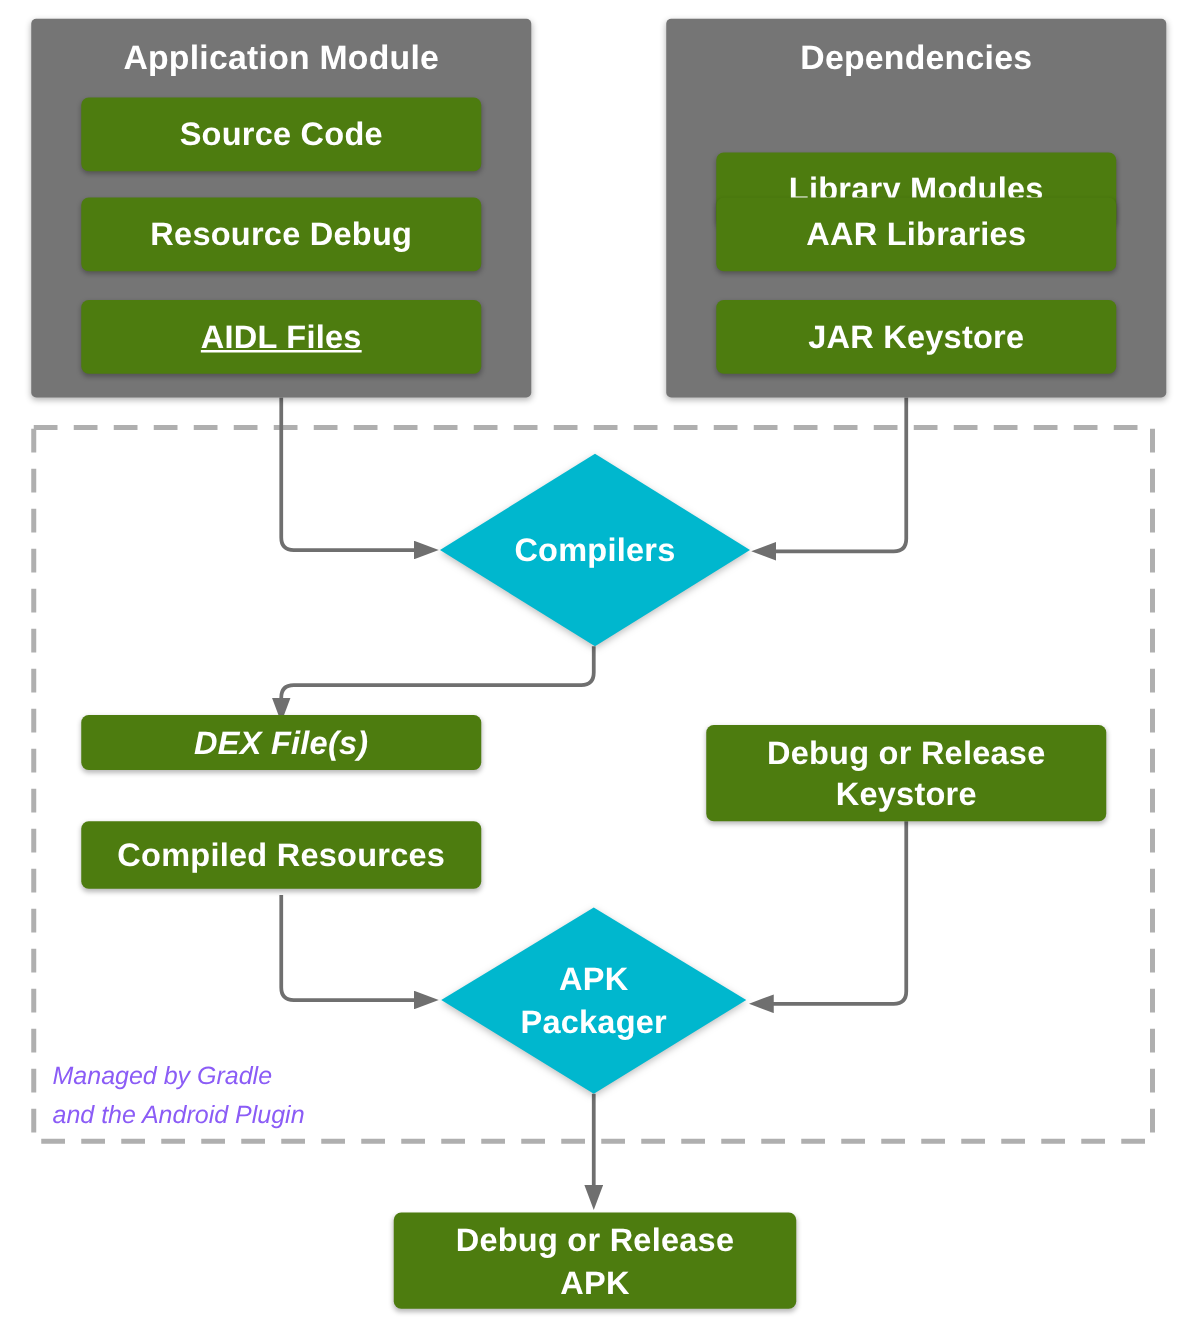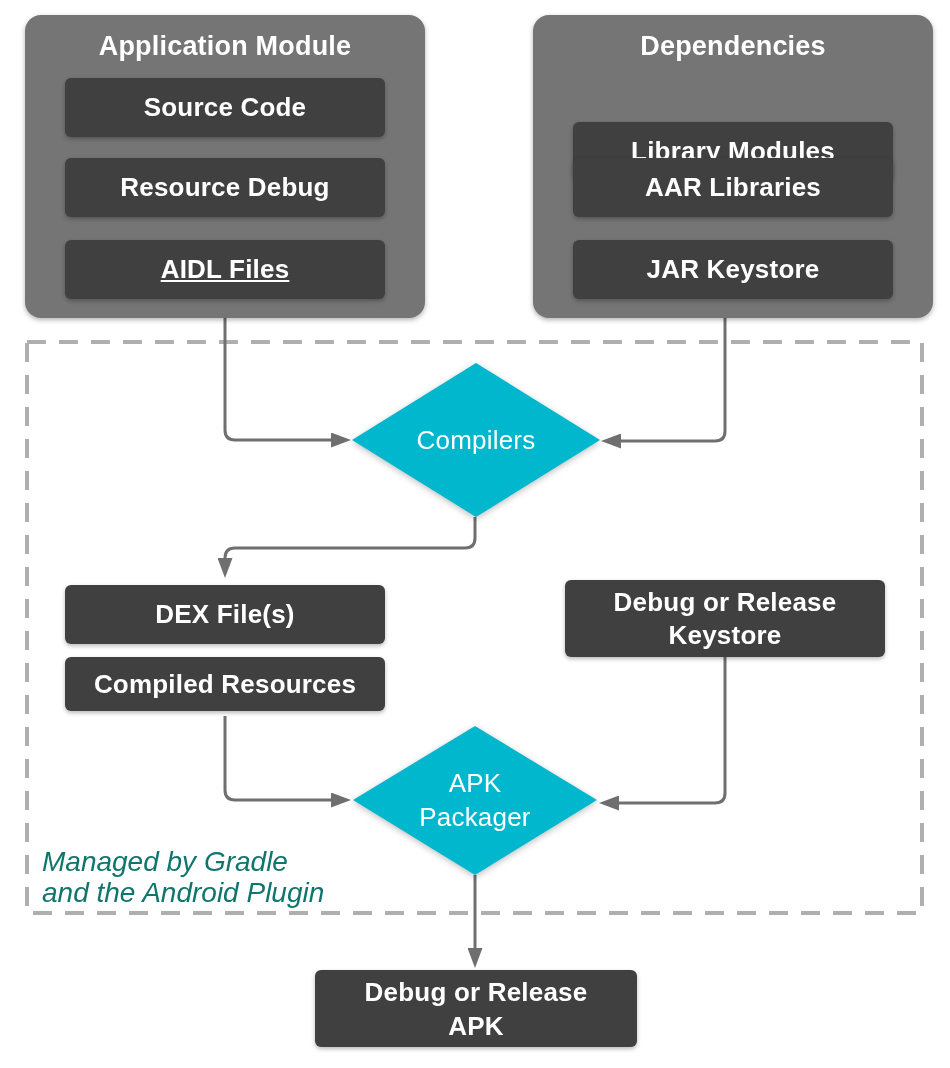--- a/index.html
+++ b/index.html
@@ -4,42 +4,42 @@
 <style>
   html,body { margin:0; padding:0; background:#ffffff; }
   .canvas {
     position:relative; width:950px; height:1068px; background:#ffffff;
     font-family:"Liberation Sans", sans-serif; overflow:hidden;
   }
   .layer { position:absolute; left:0; top:0; }
 
   .gpanel {
     position:absolute; width:400px; height:303px; background:#757575;
-    border-radius:16px; box-shadow:0 2px 5px rgba(0,0,0,0.30);
+    border-radius:4px; box-shadow:0 2px 5px rgba(0,0,0,0.30);
   }
   .gpanel-title {
     position:absolute; top:16px; left:0; right:0; text-align:center;
     color:#ffffff; font-weight:bold; font-size:27px; letter-spacing:0.2px;
   }
   .gbox {
-    position:absolute; background:#404040; border-radius:6px;
+    position:absolute; background:#4d7c0f; border-radius:6px;
     box-shadow:0 2px 4px rgba(0,0,0,0.28);
     color:#ffffff; font-weight:bold; font-size:26px;
     display:flex; align-items:center; justify-content:center;
     text-align:center; white-space:pre-line; letter-spacing:0.2px;
   }
   .in-panel { left:40px; width:320px; height:59px; }
   .diamond-label {
-    position:absolute; color:#ffffff; font-weight:normal; font-size:26px;
+    position:absolute; color:#ffffff; font-weight:bold; font-size:26px;
     display:flex; align-items:center; justify-content:center;
     text-align:center; white-space:pre-line; line-height:34px; letter-spacing:0.2px;
   }
   .caption {
-    position:absolute; left:42px; top:846px; color:#0f766e;
-    font-style:italic; font-size:28px; line-height:31px; white-space:pre-line;
+    position:absolute; left:42px; top:846px; color:#8b5cf6;
+    font-style:italic; font-size:20px; line-height:31px; white-space:pre-line;
   }
   .shape-shadow { filter:drop-shadow(0 2px 3px rgba(0,0,0,0.25)); }
 </style>
 </head>
 <body>
 
 <div class="canvas">
 
   <svg class="layer" width="950" height="1068" viewBox="0 0 950 1068">
     <defs>
@@ -72,21 +72,21 @@
     <div class="gpanel-title">Dependencies</div>
     <div class="gbox in-panel" style="top:63px;margin-top:44px;">Library Modules</div>
     <div class="gbox in-panel" style="top:143px;text-align:right;">AAR Libraries</div>
     <div class="gbox in-panel" style="top:225px;">JAR Keystore</div>
   </div>
 
   <div class="diamond-label" style="left:376px; top:412px; width:200px; height:56px;">Compilers</div>
   <div class="diamond-label" style="left:375px; top:764px; width:200px; height:72px;">APK
 Packager</div>
 
-  <div class="gbox" style="left:65px; top:585px; width:320px; height:59px;">DEX File(s)</div>
+  <div class="gbox" style="left:65px; top:572px; width:320px; height:44px;font-style:italic;">DEX File(s)</div>
   <div class="gbox" style="left:65px; top:657px; width:320px; height:54px;">Compiled Resources</div>
   <div class="gbox" style="left:565px; top:580px; width:320px; height:77px; line-height:33px;">Debug or Release
 Keystore</div>
 
   <div class="caption">Managed by Gradle
 and the Android Plugin</div>
 
   <div class="gbox" style="left:315px; top:970px; width:322px; height:77px; line-height:34px;">Debug or Release
 APK</div>
 

